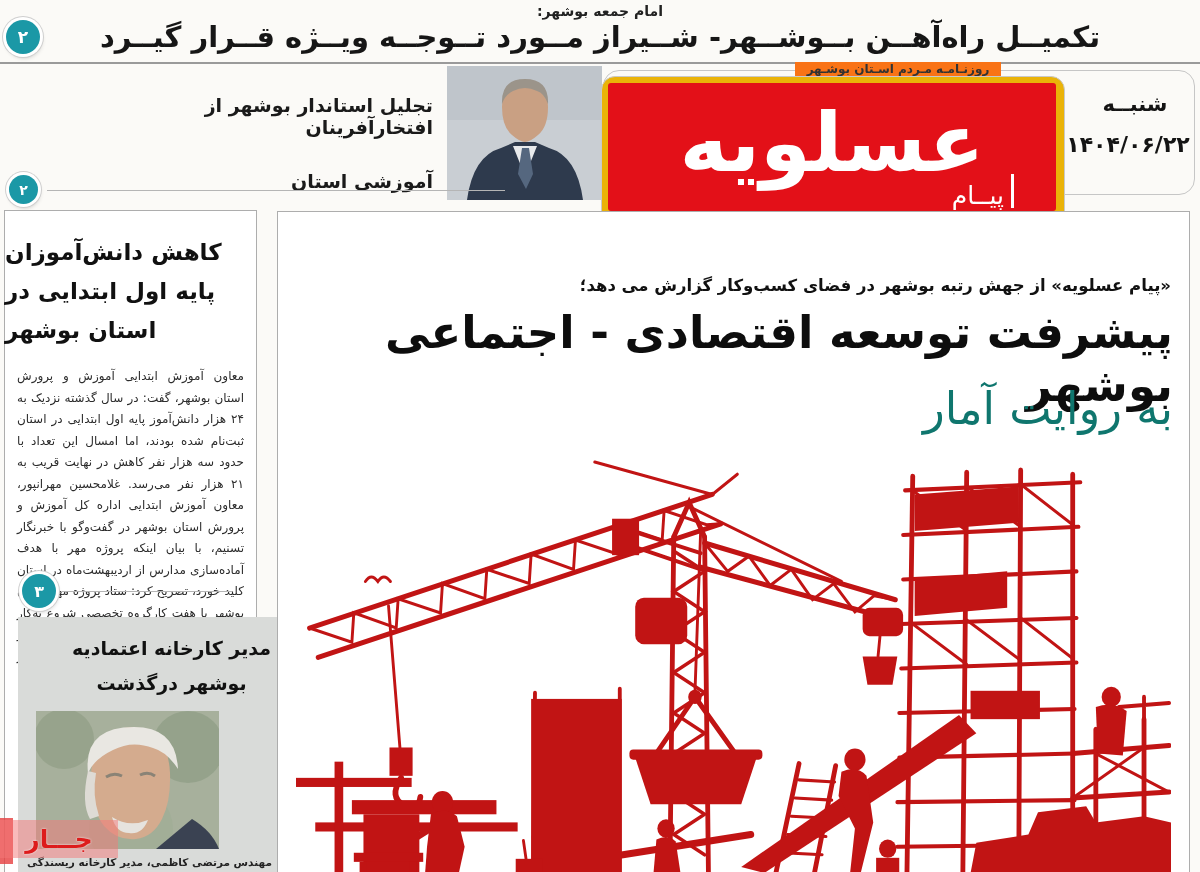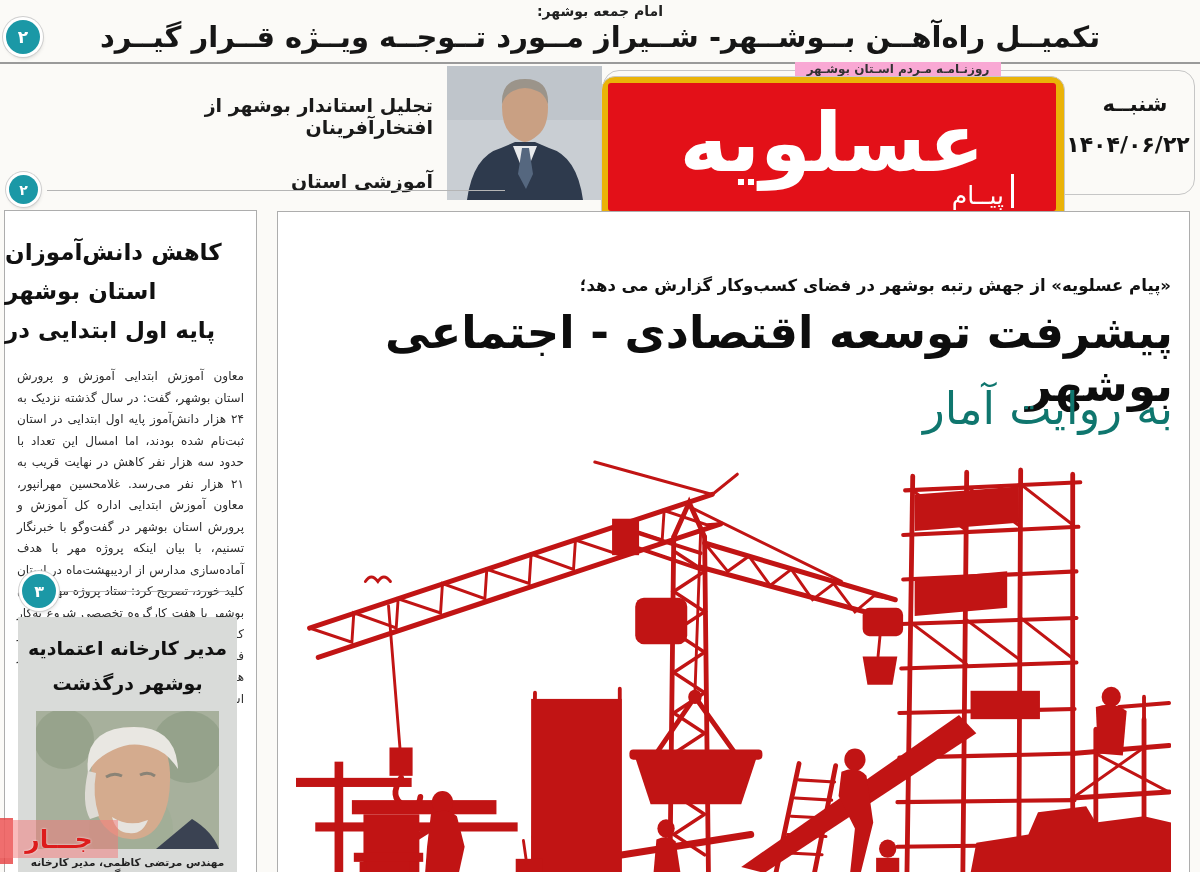--- a/index.html
+++ b/index.html
@@ -22,38 +22,38 @@
   .badge-line3{left:62px;top:591px;width:170px;border-top:1px solid #b5b5b5;}
 
   
   .photo-official{left:447px;top:66px;width:155px;height:134px;overflow:hidden;}
   .photo-caption{left:110px;top:94px;width:323px;text-align:right;font-weight:700;font-size:19px;color:#1a1a1a;}
   .photo-caption .l2{margin-top:32px;}
 
   
   .header-outline{left:603px;top:70px;width:590px;height:123px;border:1px solid #c6c6c6;border-radius:16px;}
   .tagline{left:603px;top:62px;width:590px;text-align:center;font-size:12px;font-weight:700;color:#333;letter-spacing:1px;}
-  .tagline span{background:#f9a8d4;padding:0 12px;}
+  .tagline span{background:#f97316;padding:0 12px;}
   .weekday{left:1082px;top:92px;width:106px;text-align:center;font-size:21px;font-weight:700;}
   .dateval{left:1062px;top:132px;width:132px;text-align:center;font-size:22px;font-weight:700;}
   .logo-box{left:601px;top:76px;width:462px;height:157px;background:#eab308;border:1px solid #c9c9c9;border-radius:14px;}
   .logo-red{position:absolute;left:6px;top:6px;width:448px;height:128px;background:#e31018;border-radius:3px;}
   .logo-title{position:absolute;left:0;right:0;top:0;height:128px;line-height:120px;text-align:center;
               font-size:82px;font-weight:700;color:#fff;letter-spacing:2px;}
   .logo-sub{position:absolute;right:52px;bottom:1px;color:#fff;font-size:25px;font-weight:400;}
   .logo-div{position:absolute;right:42px;bottom:3px;width:3px;height:34px;background:#fff;}
   .info-strip{position:absolute;left:3px;top:137px;width:454px;height:17px;border:1px solid #d2d2d2;border-radius:8px;
               display:flex;align-items:center;justify-content:space-between;padding:0 8px;font-size:11.5px;font-weight:700;color:#222;}
   .info-strip .site{direction:ltr;font-size:12px;color:#111;}
 
   
   .side-box{left:4px;top:210px;width:251px;height:662px;border:1px solid #adadad;background:#fff;}
   .side-h{margin-top:22px;text-align:left;font-size:23px;font-weight:700;line-height:39px;color:#111;}
   .side-body{margin:16px 12px 0;font-size:12px;line-height:21.5px;text-align:justify;color:#2c2c2c;}
-  .gray-box{left:18px;top:617px;width:219px;height:255px;background:#d9dbd9;}
+  .gray-box{left:18px;top:617px;width:219px;height:255px;background:#d9dbd9;padding-left:44px;}
   .g-h{margin-top:14px;text-align:center;font-size:19px;font-weight:700;line-height:35px;color:#111;}
   .g-photo{position:absolute;left:18px;top:94px;width:183px;height:138px;overflow:hidden;}
   .g-cap{position:absolute;top:239px;left:4px;right:4px;text-align:center;font-size:10.5px;font-weight:700;color:#222;}
 
   
   .main-box{left:277px;top:211px;width:911px;height:661px;border:1px solid #adadad;border-bottom:none;background:#fff;}
   .main-kicker{position:absolute;top:64px;right:18px;font-size:16.5px;font-weight:700;color:#111;}
   .main-h1{position:absolute;top:94px;right:16px;font-size:45px;font-weight:700;color:#0d0d0d;}
   .main-h2{position:absolute;top:170px;right:16px;font-size:45px;font-weight:400;color:#0f766e;}
   .illus{position:absolute;left:18px;top:246px;width:875px;height:415px;}
@@ -104,22 +104,22 @@
     </div>
     <div class="info-strip">
       <span>۱۳ سپتامبر ۲۰۲۵ /۲۰ ربیع الاول ۱۴۴۷/ سـال هجدهم/ شماره ۲۸۶۱/ ۲۰۰۰۰ تومان/۸ صفحه</span>
       <span class="site">www.payameasalooye.ir</span>
     </div>
   </div>
 
   <div class="abs side-box">
     <div class="side-h">
       <div>کاهش دانش‌آموزان</div>
+      <div>پایه اول ابتدایی در</div>
       <div>استان بوشهر</div>
-      <div>پایه اول ابتدایی در</div>
     </div>
     <div class="side-body">معاون آموزش ابتدایی آموزش و پرورش استان بوشهر، گفت: در سال گذشته نزدیک به ۲۴ هزار دانش‌آموز پایه اول ابتدایی در استان ثبت‌نام شده بودند، اما امسال این تعداد با حدود سه هزار نفر کاهش در نهایت قریب به ۲۱ هزار نفر می‌رسد. غلامحسین مهرانپور، معاون آموزش ابتدایی اداره کل آموزش و پرورش استان بوشهر در گفت‌وگو با خبرنگار تسنیم، با بیان اینکه پروژه مهر با هدف آماده‌سازی مدارس از اردیبهشت‌ماه در استان کلید خورد، تصریح کرد: ستاد پروژه مهر استان بوشهر با هفت کارگروه تخصصی شروع به‌کار کرد و همزمان کارگروه ثبت‌نام نیز تشکیل و فرآیند ثبت‌نام پایه‌های ورودی و میان پایه‌ها از همان ابتدای اردیبهشت عملیاتی شد. وی با اشاره به کاهش ....</div>
   </div>
 
   <div class="abs badge b3">۳</div>
   <div class="abs badge-line3"></div>
 
   <div class="abs gray-box">
     <div class="g-h">
       <div>مدیر کارخانه اعتمادیه</div>

